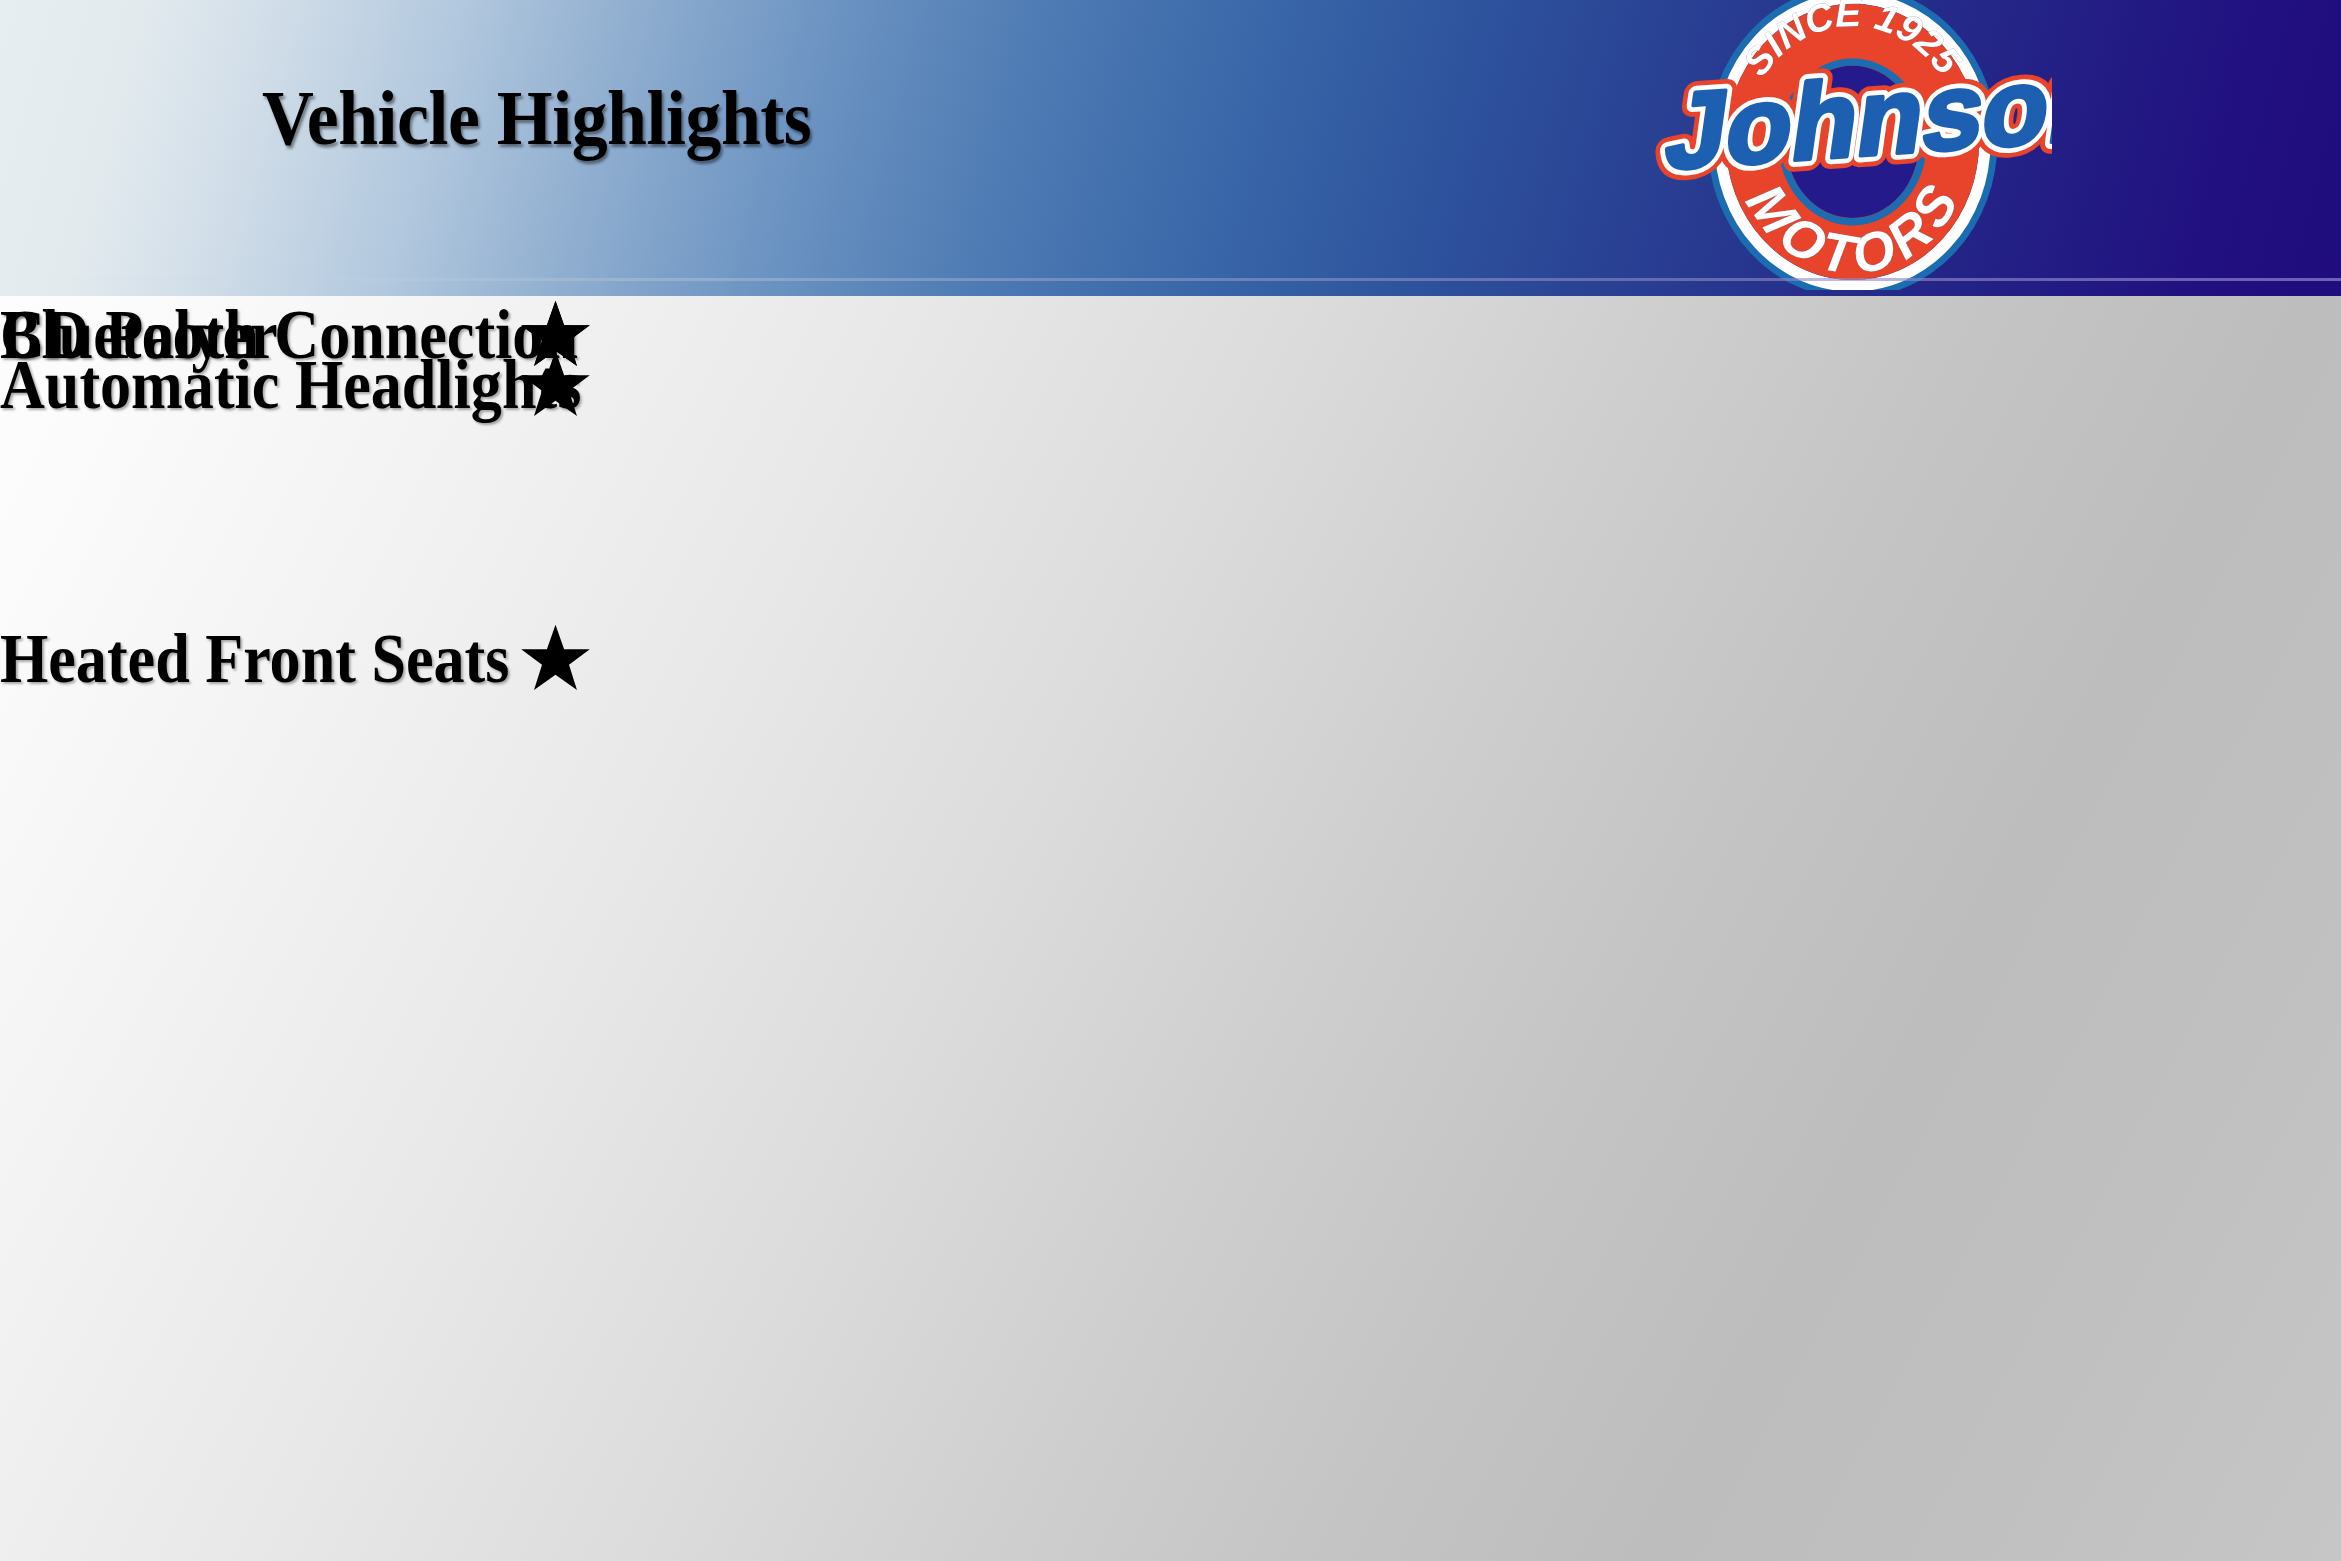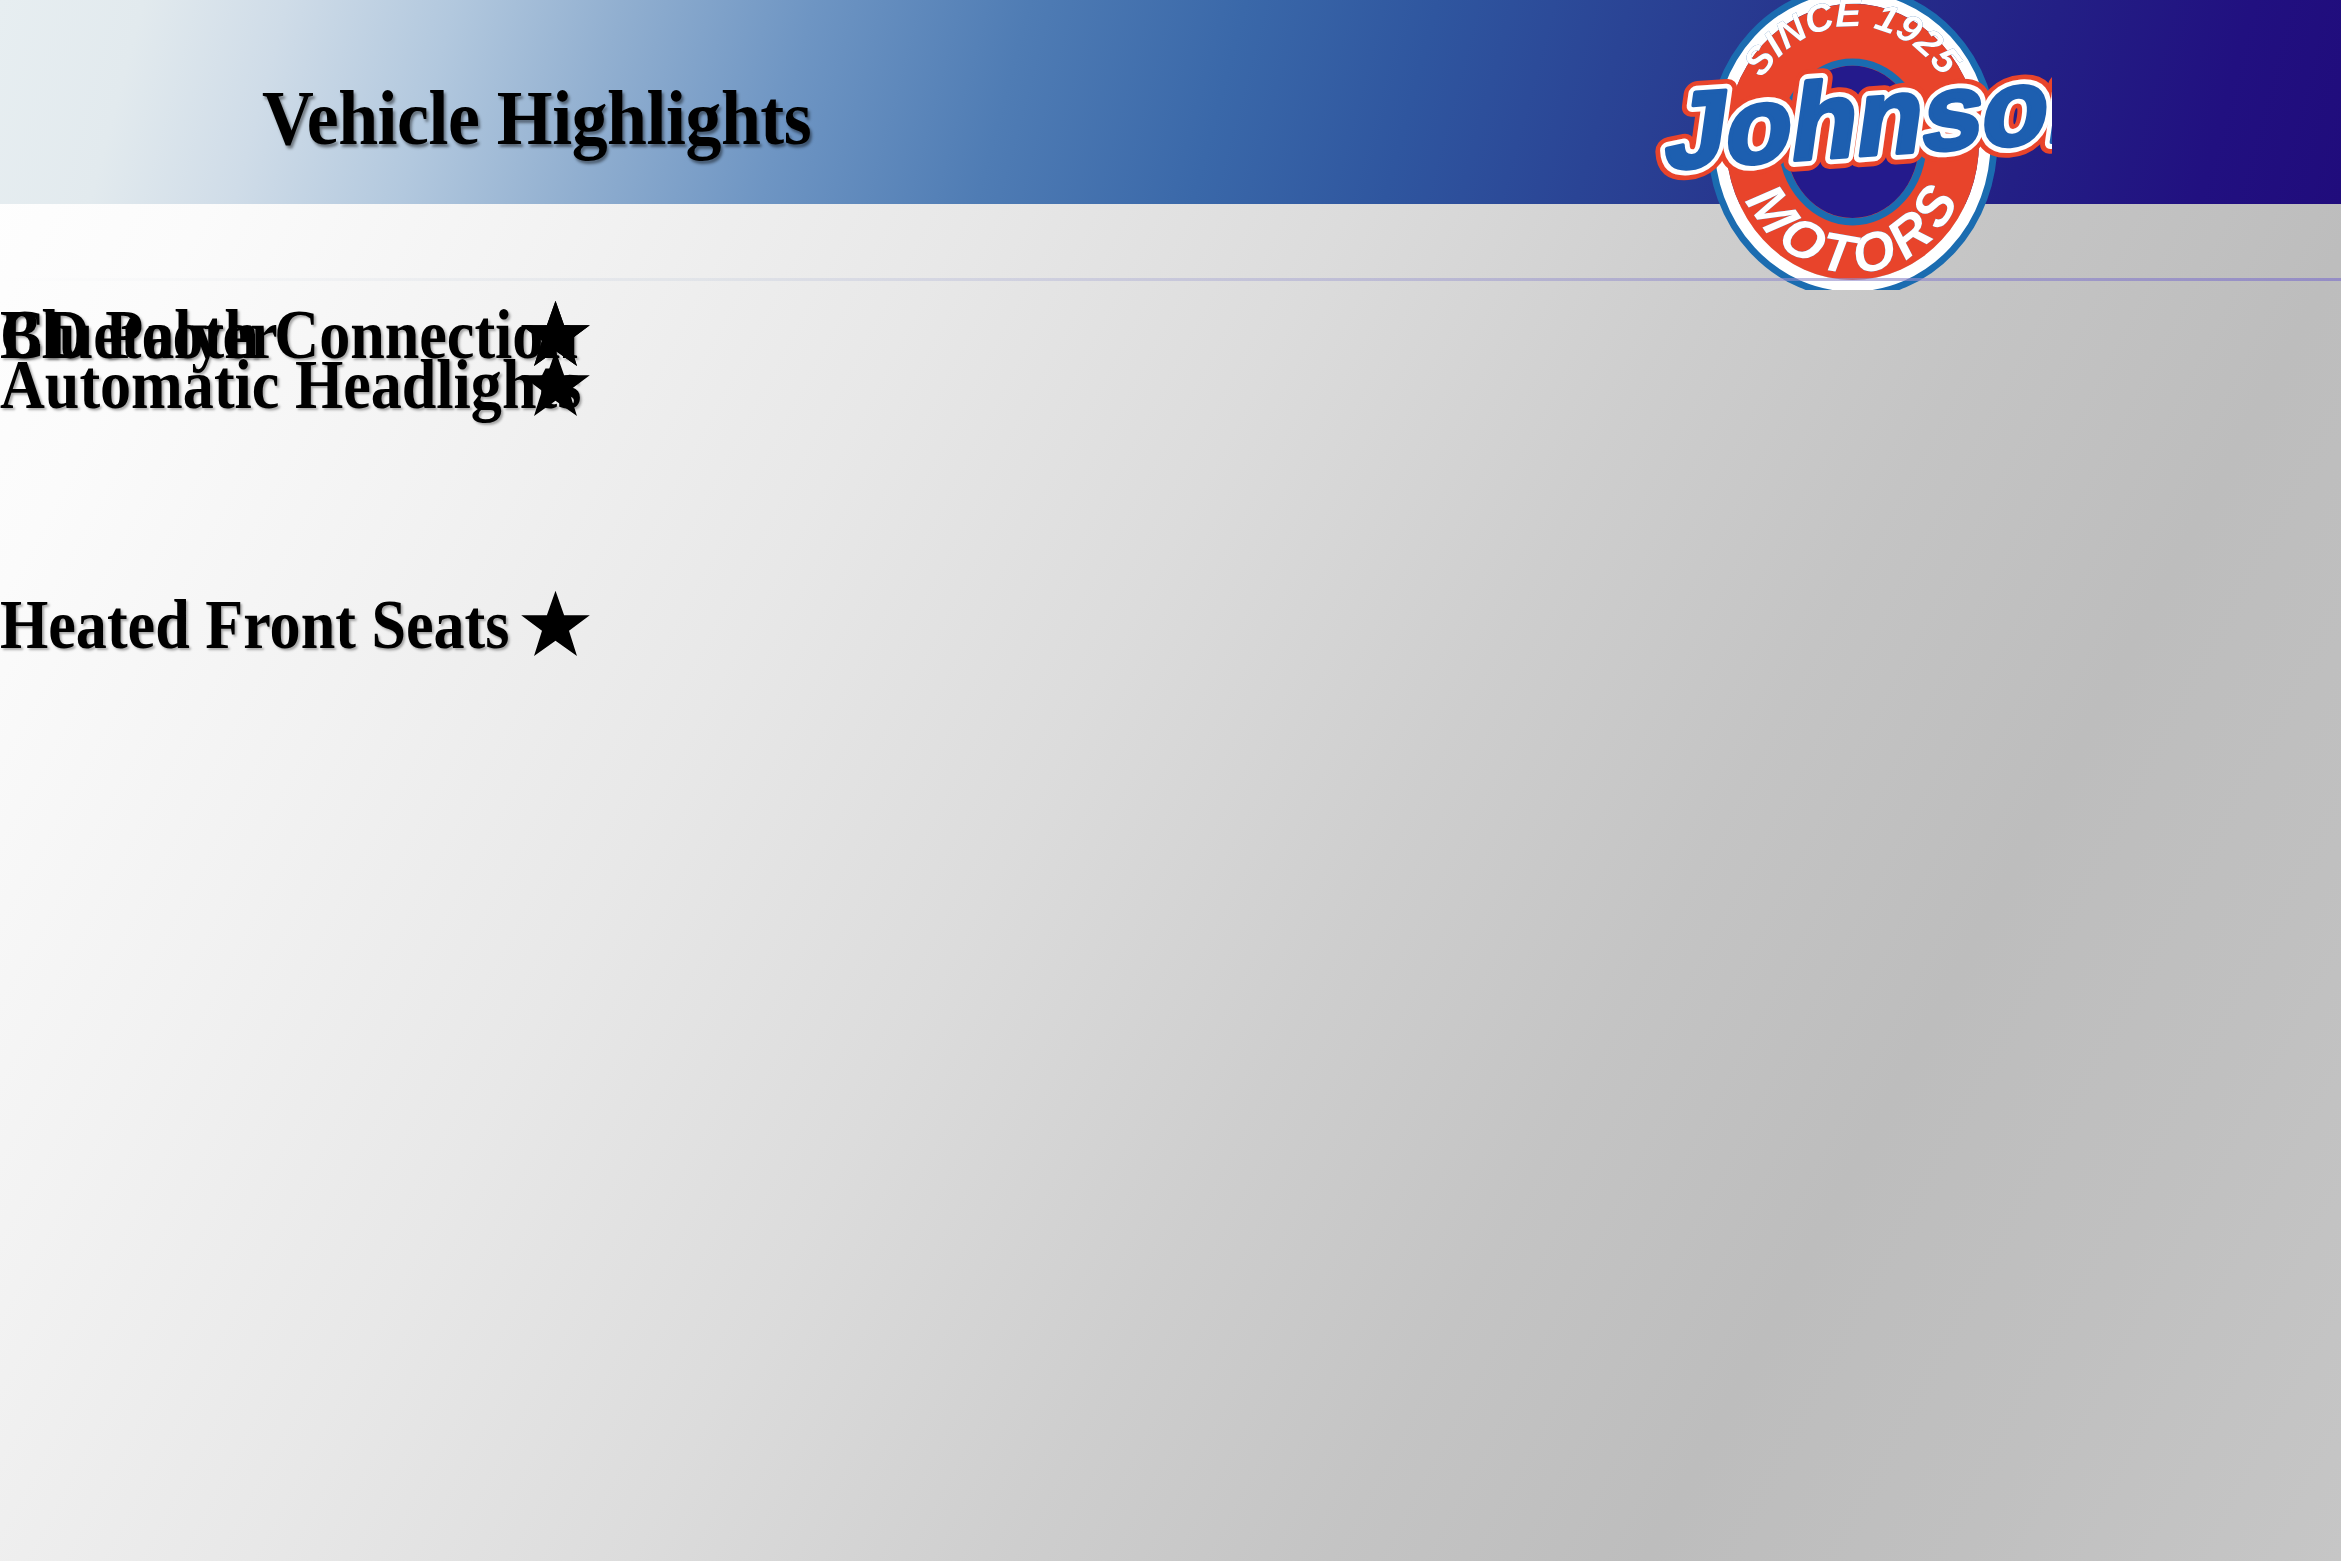--- a/index.html
+++ b/index.html
@@ -28,21 +28,21 @@
         #c0c0c0 88%,
         #c6c6c6 100%);
   }
 
   
   #header-band {
     position: absolute;
     left: 0;
     top: 0;
     width: 2342px;
-    height: 204px;
+    height: 296px;
     overflow: visible;
     background:
       linear-gradient(105deg,
         #e7eef1 0%,
         #e2eaee 6%,
         #cfdce8 12%,
         #b2c8de 19%,
         #91afd0 26%,
         #6e95c3 34%,
         #4f7cb4 43%,
@@ -129,21 +129,21 @@
     font-weight: 700;
     font-size: 69px;
     line-height: 1.02;
     color: #000000;
     white-space: nowrap;
     text-shadow: 2.1px 2.6px 2.6px rgba(0,0,0,0.33);
   }
 
   
   .row-0 { top: 50px;   }
-  .row-1 { top: 290px;  }
+  .row-1 { top: 324px;  }
   .row-2 { top": 0; top: 538px; }
   .row-3 { top: 808px; }
   .row-4 { top: 1078px; }
 
   .row-0 .feature-label { left: 829px; }
   .row-1 .feature-label { left: 879px; }
   .row-2 .feature-label { left: 837px; }
   .row-3 .feature-label { left: 1034px; }
   .row-4 .feature-label { left: 939px; }
 </style>

